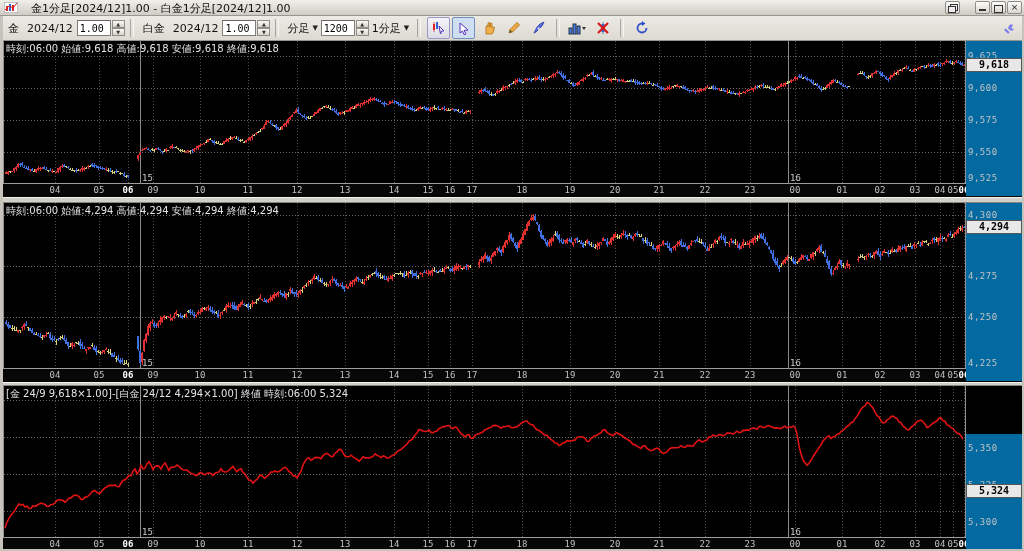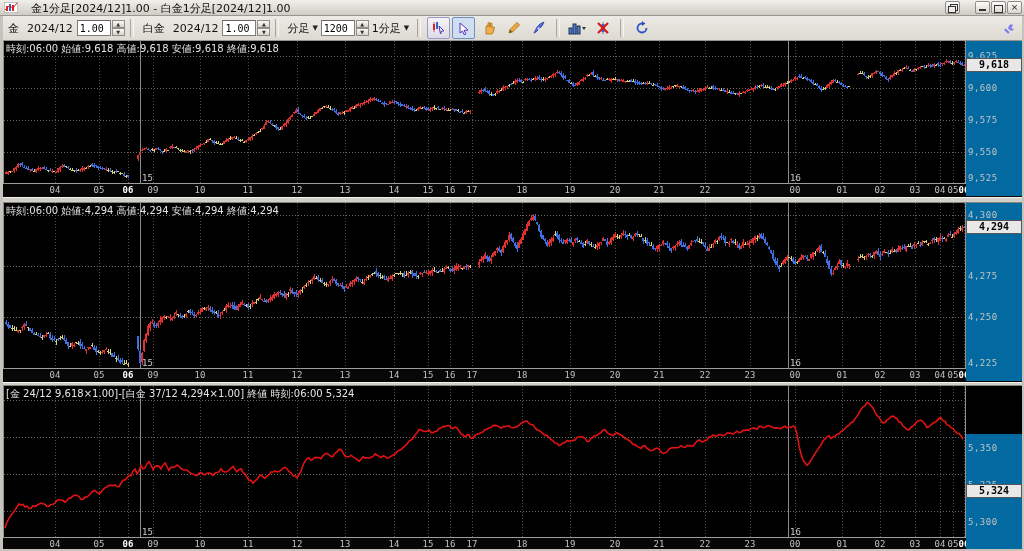--- a/index.html
+++ b/index.html
@@ -2152,21 +2152,21 @@
       <text x="142" y="149" fill="#cccccc">15</text>
       <line x1="788" x2="788" y1="0" y2="151" stroke="#8c8c8c"></line>
       <text x="790" y="149" fill="#cccccc">16</text>
       <polyline points="5,142.3 7,136.1 9,132.4 11,129.2 13,127.0 15,124.4 17,120.6 19,117.9 21,119.1 23,118.4 25,121.1 27,120.2 29,122.5 31,122.3 33,119.8 35,120.5 37,119.3 39,118.1 41,117.2 43,117.7 45,118.5 47,120.4 49,120.2 51,118.5 53,118.5 55,116.8 57,114.4 59,113.6 61,114.3 63,114.4 65,116.3 67,114.3 69,112.1 71,111.9 73,110.0 75,109.1 77,109.4 79,110.6 81,113.4 83,113.2 85,111.1 87,111.0 89,109.3 91,107.0 93,105.1 95,104.6 97,106.4 99,107.7 101,106.3 103,103.6 105,101.8 107,100.7 109,99.3 111,99.4 113,99.6 115,98.9 117,100.5 119,100.7 121,97.3 123,94.3 125,93.9 127,91.9 129,89.4 131,89.7 133,85.2 135,82.9 137,87.9 139,85.2 141,79.4 143,82.8 145,82.2 147,77.7 149,75.7 151,79.0 153,83.5 155,80.4 157,79.9 159,80.2 161,83.0 163,79.1 165,76.8 167,80.7 169,84.4 171,81.1 173,81.2 175,80.8 177,79.1 179,80.3 181,82.5 183,83.7 185,84.0 187,84.1 189,85.8 191,87.5 193,87.9 195,89.3 197,89.6 199,87.2 201,86.5 203,88.0 205,88.9 207,87.2 209,87.1 211,87.4 213,89.6 215,87.2 217,86.6 219,86.0 221,82.7 223,85.3 225,86.0 227,85.8 229,84.2 231,82.2 233,80.5 235,83.3 237,85.7 239,83.6 241,82.8 243,86.5 245,87.9 247,91.6 249,94.3 251,94.4 253,97.3 255,94.9 257,93.4 259,90.4 261,89.1 263,91.0 265,92.4 267,90.0 269,88.7 271,86.0 273,86.0 275,85.0 277,85.9 279,85.6 281,84.2 283,82.1 285,81.3 287,82.7 289,85.7 291,86.6 293,89.6 295,89.7 297,91.8 299,88.3 301,85.4 303,79.2 305,75.2 307,72.6 309,71.7 311,74.3 313,73.0 315,71.4 317,71.6 319,71.6 321,72.7 323,69.6 325,67.9 327,67.3 329,68.9 331,70.5 333,70.5 335,67.2 337,65.9 339,63.4 341,63.6 343,66.9 345,70.0 347,70.7 349,70.8 351,69.2 353,70.8 355,72.1 357,73.5 359,75.3 361,73.3 363,70.8 365,72.0 367,71.7 369,72.2 371,71.2 373,70.4 375,67.8 377,69.2 379,70.1 381,71.6 383,69.9 385,70.5 387,72.2 389,71.8 391,70.2 393,69.3 395,68.4 397,65.7 399,64.4 401,63.6 403,61.6 405,59.9 407,58.1 409,55.0 411,54.0 413,52.4 415,49.0 417,47.0 419,43.4 421,44.1 423,45.0 425,45.5 427,45.2 429,44.0 431,46.2 433,46.8 435,45.4 437,45.1 439,42.5 441,41.8 443,40.6 445,40.6 447,39.7 449,39.5 451,41.9 453,42.6 455,40.9 457,41.9 459,45.1 461,47.6 463,49.0 465,50.8 467,48.9 469,48.6 471,52.3 473,52.3 475,49.3 477,48.3 479,47.8 481,46.8 483,45.8 485,43.7 487,43.0 489,42.1 491,41.4 493,39.6 495,39.4 497,39.8 499,40.7 501,42.3 503,40.6 505,40.8 507,40.1 509,39.8 511,41.6 513,41.8 515,41.2 517,40.7 519,39.2 521,37.5 523,36.0 525,35.3 527,35.0 529,37.5 531,38.6 533,39.0 535,41.8 537,43.7 539,44.5 541,45.8 543,47.7 545,49.4 547,49.3 549,51.8 551,53.5 553,54.9 555,57.1 557,57.3 559,59.5 561,58.8 563,56.7 565,56.6 567,54.7 569,55.1 571,55.0 573,54.4 575,54.0 577,51.4 579,50.8 581,50.7 583,51.1 585,52.3 587,55.2 589,55.5 591,52.5 593,51.0 595,49.8 597,49.2 599,47.6 601,46.8 603,44.0 605,43.7 607,46.3 609,48.1 611,48.5 613,49.7 615,47.7 617,46.6 619,48.1 621,49.0 623,50.4 625,52.2 627,52.9 629,54.5 631,55.9 633,58.5 635,58.6 637,60.4 639,61.2 641,62.4 643,59.8 645,59.8 647,62.3 649,63.7 651,64.7 653,64.2 655,62.8 657,62.1 659,62.9 661,66.0 663,67.4 665,67.1 667,65.9 669,63.3 671,62.1 673,61.6 675,61.8 677,61.7 679,61.3 681,59.7 683,61.0 685,61.3 687,59.5 689,59.6 691,59.9 693,60.1 695,57.4 697,55.3 699,53.8 701,55.2 703,55.9 705,54.5 707,54.1 709,50.8 711,51.0 713,49.0 715,50.0 717,49.9 719,48.5 721,48.8 723,49.8 725,48.9 727,47.0 729,47.1 731,47.3 733,48.2 735,46.7 737,45.2 739,46.6 741,46.2 743,44.3 745,44.4 747,43.9 749,44.2 751,42.4 753,42.1 755,42.3 757,43.2 759,40.5 761,40.4 763,41.7 765,41.3 767,40.1 769,39.5 771,40.7 773,41.5 775,42.1 777,41.7 779,42.5 781,42.4 783,41.2 785,40.1 787,41.9 789,40.8 791,41.4 793,40.1 795,41.3 797,48.1 799,59.7 801,68.1 803,74.0 805,76.7 807,79.2 809,77.3 811,74.3 813,70.9 815,67.5 817,64.7 819,61.6 821,59.0 823,54.8 825,52.9 827,50.8 829,49.8 831,52.5 833,50.8 835,50.6 837,48.5 839,47.8 841,45.7 843,44.4 845,42.5 847,40.4 849,39.3 851,36.6 853,36.1 855,32.7 857,30.4 859,26.8 861,23.4 863,21.1 865,19.8 867,16.5 869,17.3 871,19.7 873,22.0 875,26.2 877,29.7 879,30.8 881,34.8 883,36.9 885,36.6 887,33.9 889,32.9 891,30.5 893,30.2 895,31.5 897,32.7 899,36.1 901,36.6 903,40.0 905,41.7 907,43.5 909,43.8 911,41.2 913,39.8 915,38.1 917,35.6 919,34.7 921,34.2 923,35.8 925,38.2 927,41.5 929,40.8 931,38.8 933,37.2 935,36.0 937,34.8 939,32.1 941,31.9 943,34.8 945,35.3 947,38.9 949,39.5 951,41.7 953,42.6 955,45.0 957,47.2 959,47.8 961,49.8 963,53.1" fill="none" stroke="#e01212" stroke-width="1.6" shape-rendering="auto"></polyline>
       <line x1="3" x2="3" y1="0" y2="151" stroke="#909090"></line>
       <line x1="965" x2="965" y1="0" y2="151" stroke="#909090"></line>
     </svg>
 
   <div class="info-line" style="top:42px;">時刻:06:00 始値:9,618 高値:9,618 安値:9,618 終値:9,618</div>
   <div class="info-line" style="top:204px;">時刻:06:00 始値:4,294 高値:4,294 安値:4,294 終値:4,294</div>
-  <div class="info-line" style="top:387px;">[金 24/12 9,618×1.00]-[白金 37/12 4,294×1.00] 終値 時刻:06:00 5,324</div>
+  <div class="info-line" style="top:387px;">[金 24/9 9,618×1.00]-[白金 24/12 4,294×1.00] 終値 時刻:06:00 5,324</div>
 
   <div class="xstrip" id="xs-gold" style="top:183px;">
       <div class="xlab" style="left: 55px;">04</div>
       <div class="xlab" style="left: 99px;">05</div>
       <div class="xlab bold" style="left: 128px;">06</div>
       <div class="xlab" style="left: 153px;">09</div>
       <div class="xlab" style="left: 200px;">10</div>
       <div class="xlab" style="left: 248px;">11</div>
       <div class="xlab" style="left: 297px;">12</div>
       <div class="xlab" style="left: 345px;">13</div>

